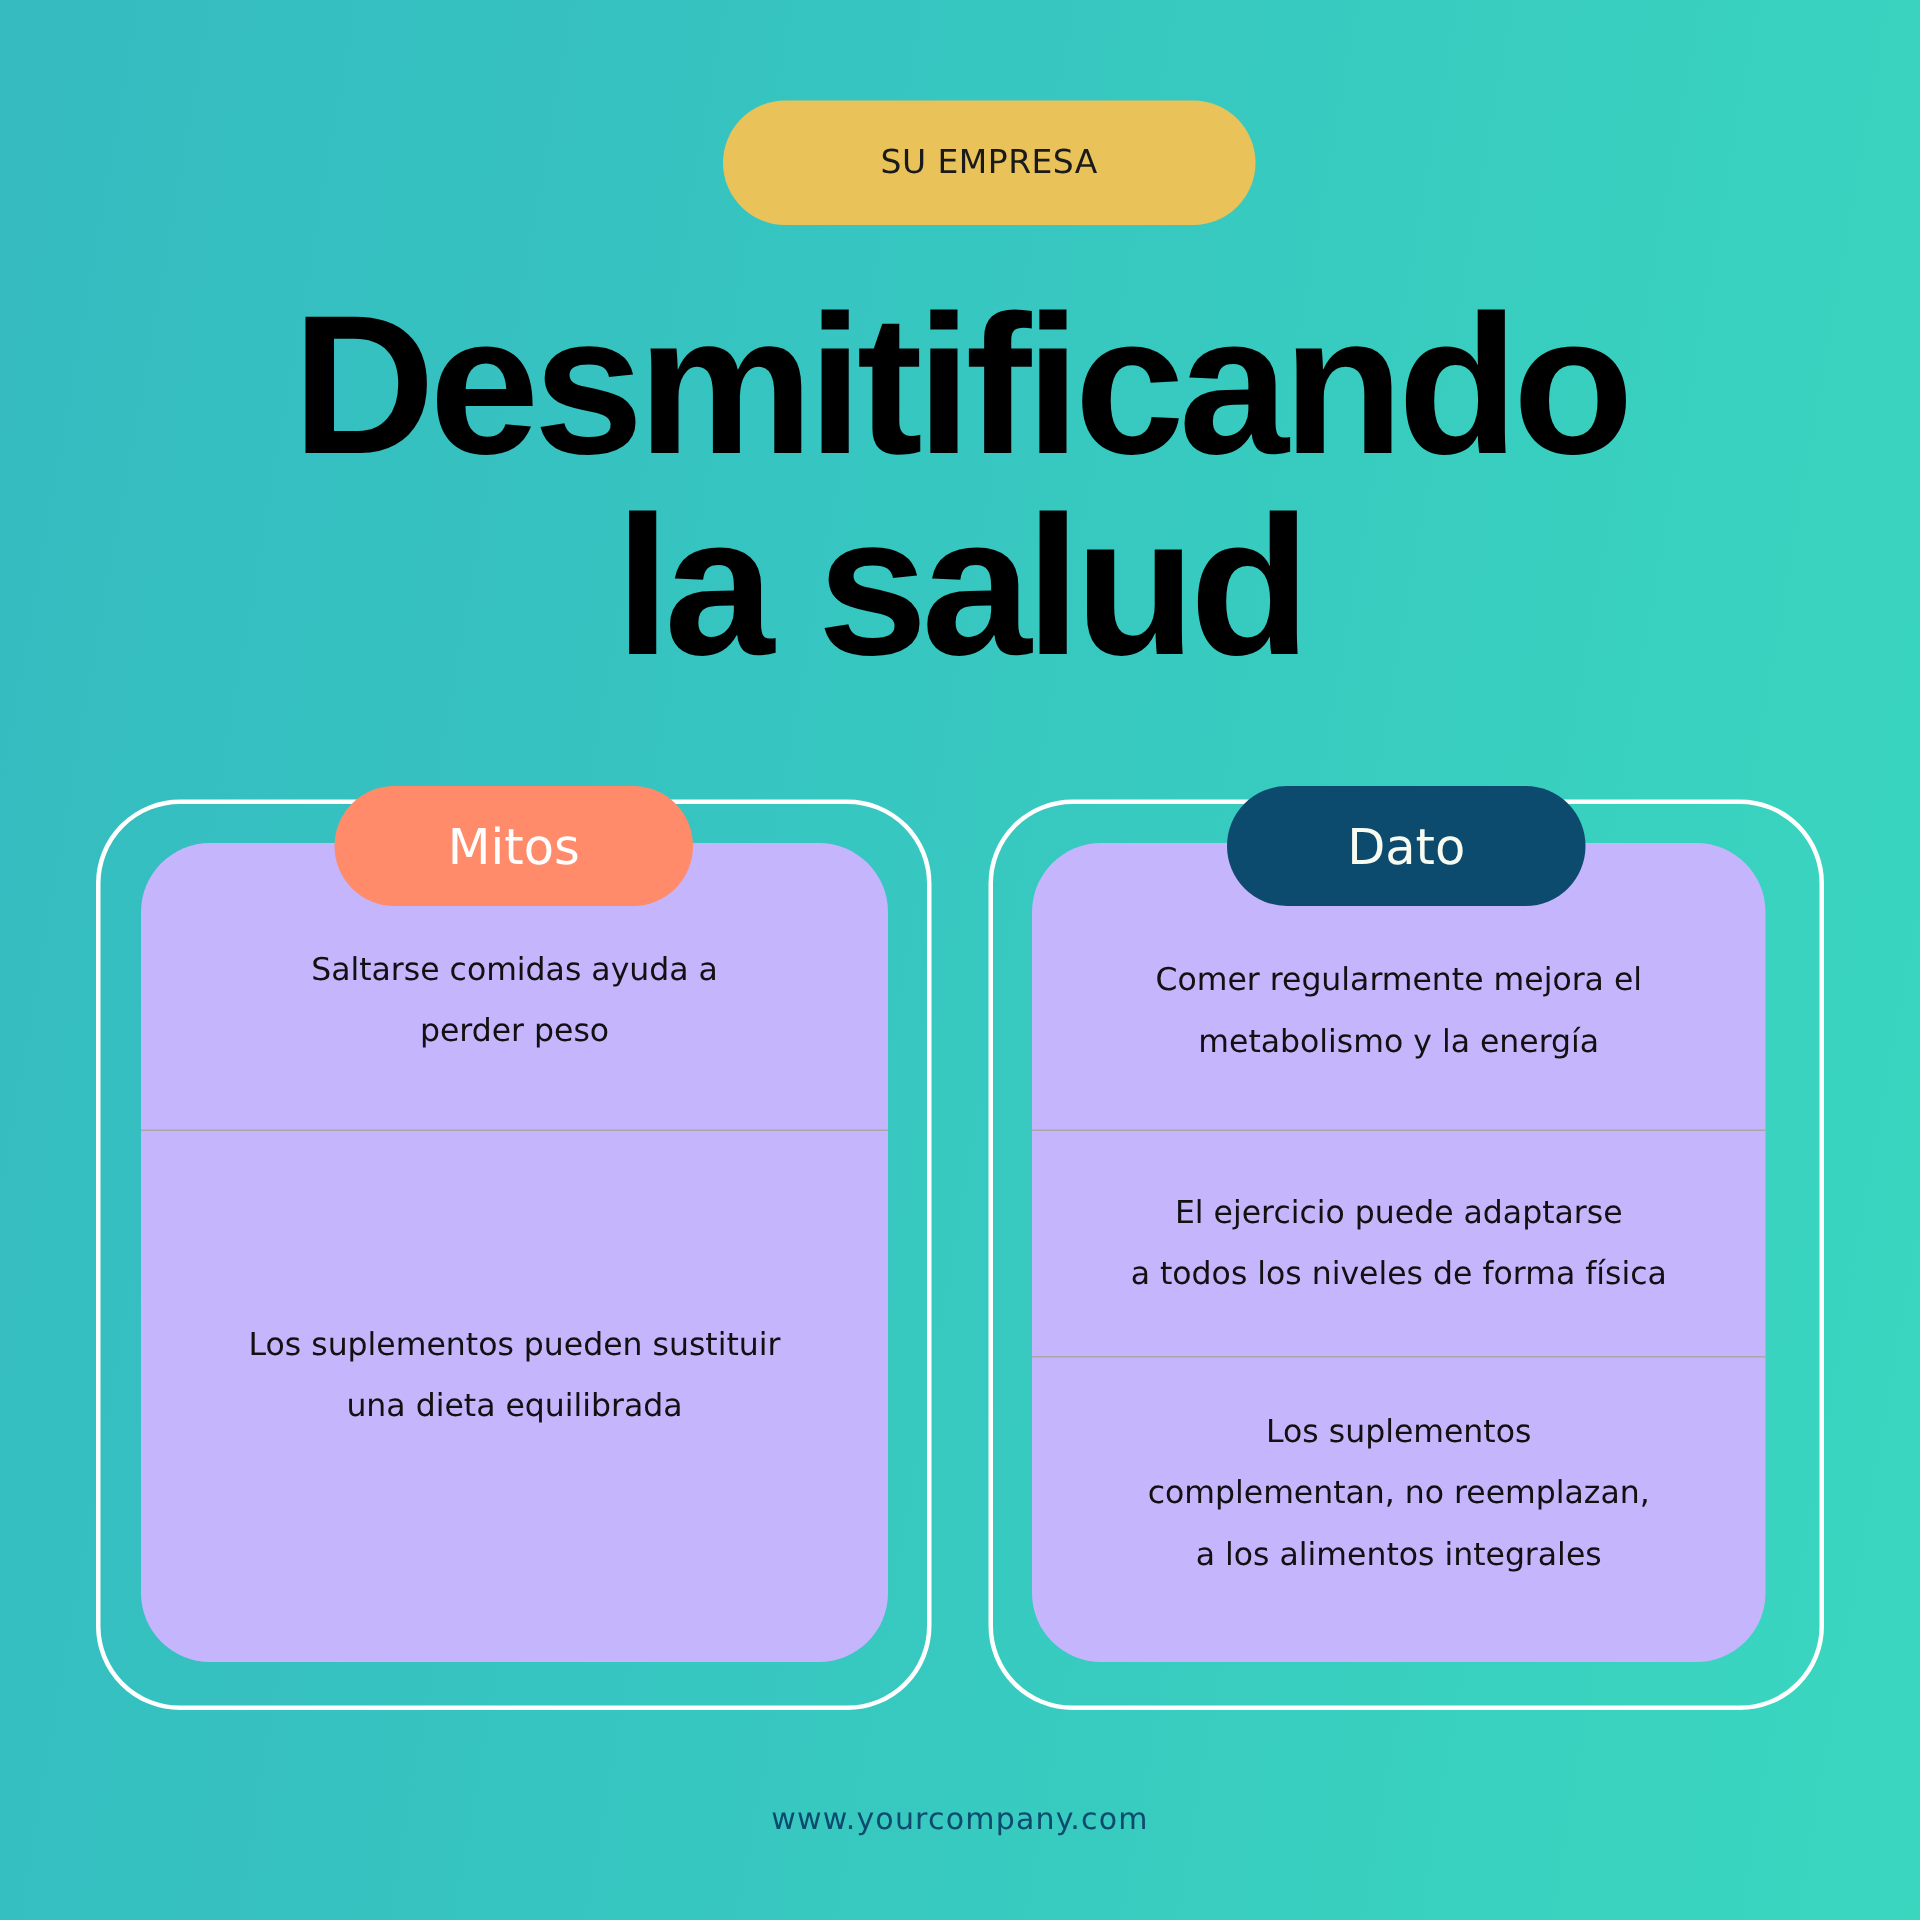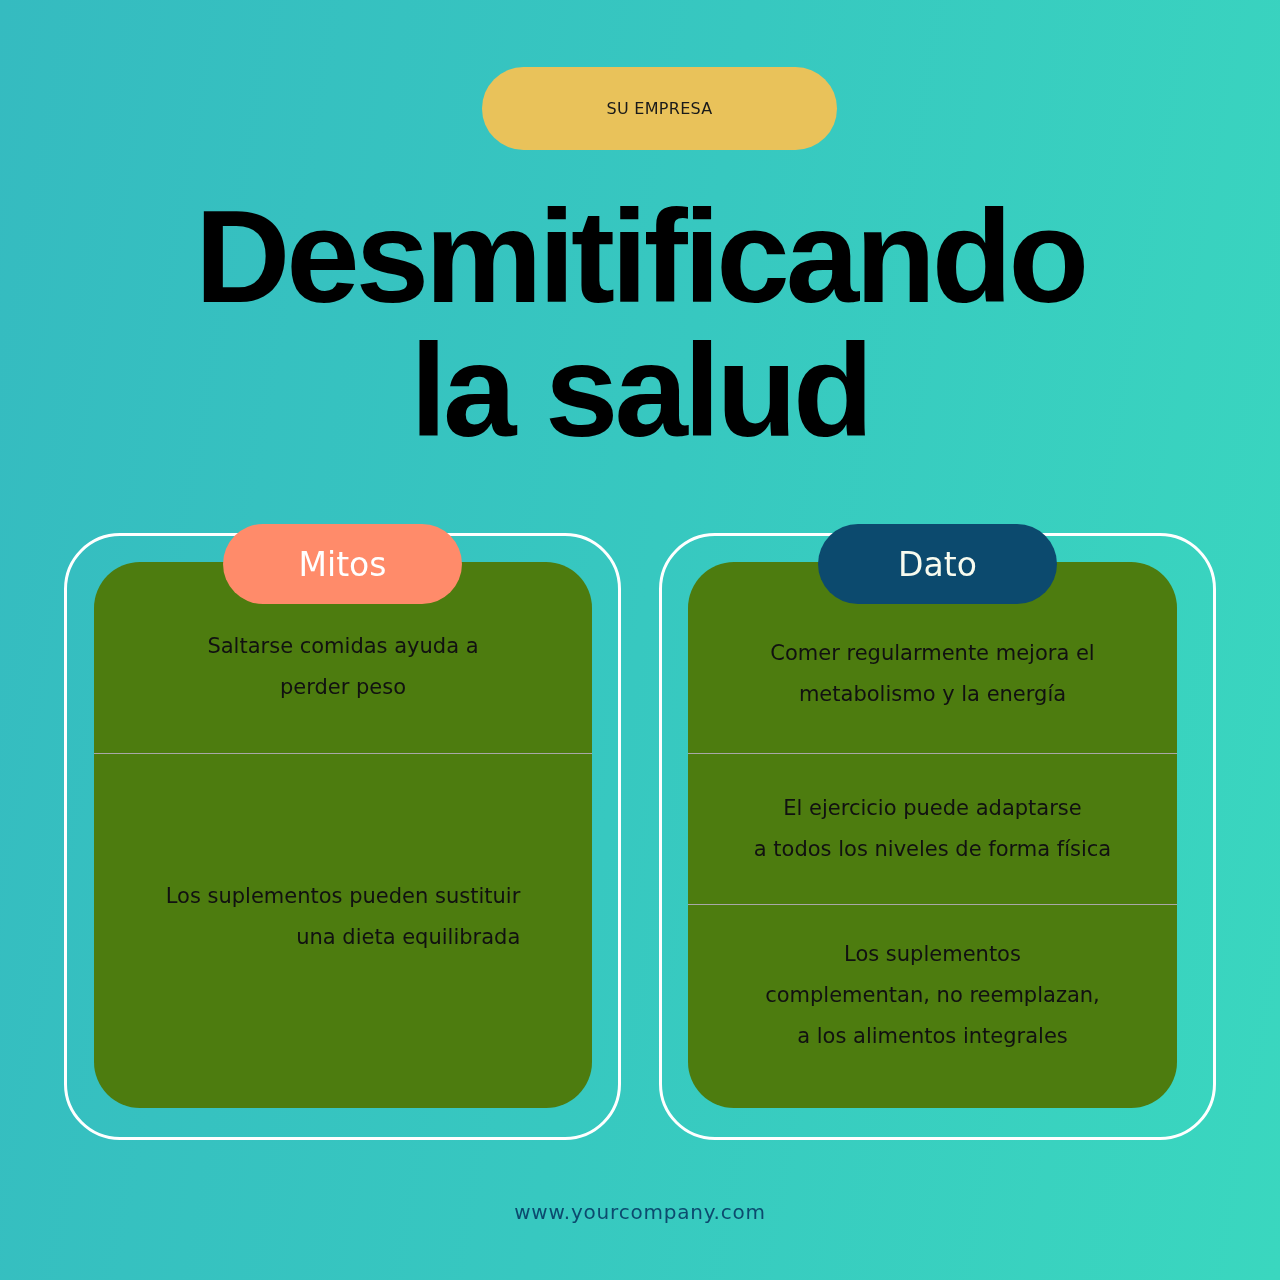--- a/index.html
+++ b/index.html
@@ -5,55 +5,55 @@
   html, body { margin: 0; padding: 0; }
   body {
     width: 1280px; height: 1280px; overflow: hidden; position: relative;
     background: linear-gradient(100deg, #35bbc0 0%, #37c8c0 50%, #3ad7bf 100%);
     font-family: "Liberation Sans", "DejaVu Sans", sans-serif;
   }
   .brand-pill {
     position: absolute; left: 482px; top: 67px; width: 355px; height: 83px;
     border-radius: 42px; background: #e9c25a;
     display: flex; align-items: center; justify-content: center;
-    color: #1a1a1a; font-size: 16px; letter-spacing: 0.3px;
+    color: #1a1a1a; font-size: 22px; letter-spacing: 0.3px;
     font-family: "DejaVu Sans", sans-serif;
   }
   .title {
     position: absolute; left: 0; top: 190px; width: 1280px; text-align: center;
     color: #000000; font-weight: bold; font-size: 132px; line-height: 134px;
     letter-spacing: -4px;
     font-family: "Liberation Sans", sans-serif;
   }
   .title span { display: block; }
   .frame {
     position: absolute; top: 533px; height: 601px; width: 551px;
     border: 3px solid #ffffff; border-radius: 56px;
   }
   .frame.left { left: 64px; }
   .frame.right { left: 659px; }
   .card {
     position: absolute; top: 562px; height: 546px;
-    background: #4d7c0f; border-radius: 46px; overflow: hidden;
+    background: #c4b5fd; border-radius: 46px; overflow: hidden;
     display: flex; flex-direction: column;
   }
   .card.left { left: 94px; width: 498px; }
   .card.right { left: 688px; width: 489px; }
   .row {
     display: flex; align-items: center; justify-content: center;
     text-align: center; color: #111111;
     font-family: "DejaVu Sans", sans-serif; font-size: 21px; line-height: 41px;
     white-space: pre-line; box-sizing: border-box;
   }
   .row + .row { border-top: 1.5px solid #a8a8a8; }
   .row.r1 { height: 191px; }
   .row.r2 { height: 151px; }
   .row.r3 { flex: 1; }
   .card.left .row.r1 { padding-top: 12px; align-items: flex-start; padding-top: 64px; }
-  .card.left .row.r3 { padding-bottom: 28px; text-align: right; }
+  .card.left .row.r3 { padding-bottom: 28px; }
   .card.right .row.r1 { align-items: flex-start; padding-top: 71px; }
   .card.right .row.r3 { padding-bottom: 22px; }
   .label-pill {
     position: absolute; top: 504px; height: 80px; width: 239px;
     border-radius: 40px; display: flex; align-items: center; justify-content: center;
     color: #ffffff; font-size: 33px; font-family: "DejaVu Sans", sans-serif; margin-top: 20px;
   }
   .label-pill.myths { left: 223px; background: #ff8b6a; }
   .label-pill.facts { left: 818px; background: #0c4a6e; color: #f8fbef; }
   .footer {

